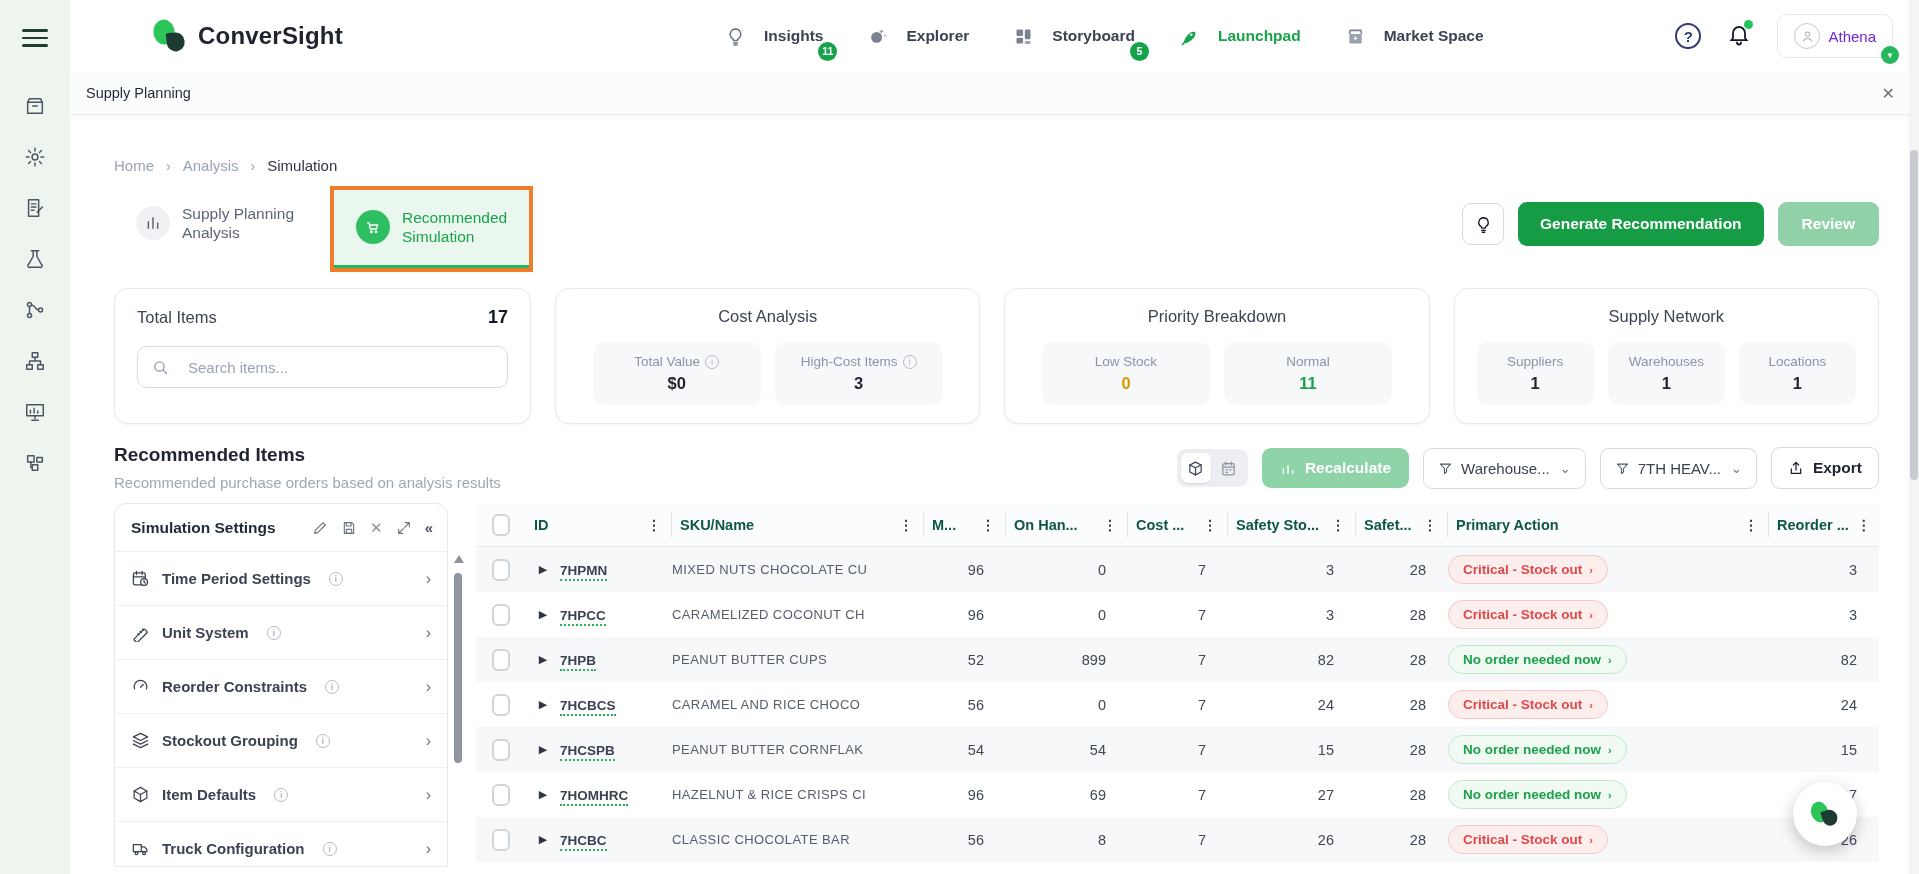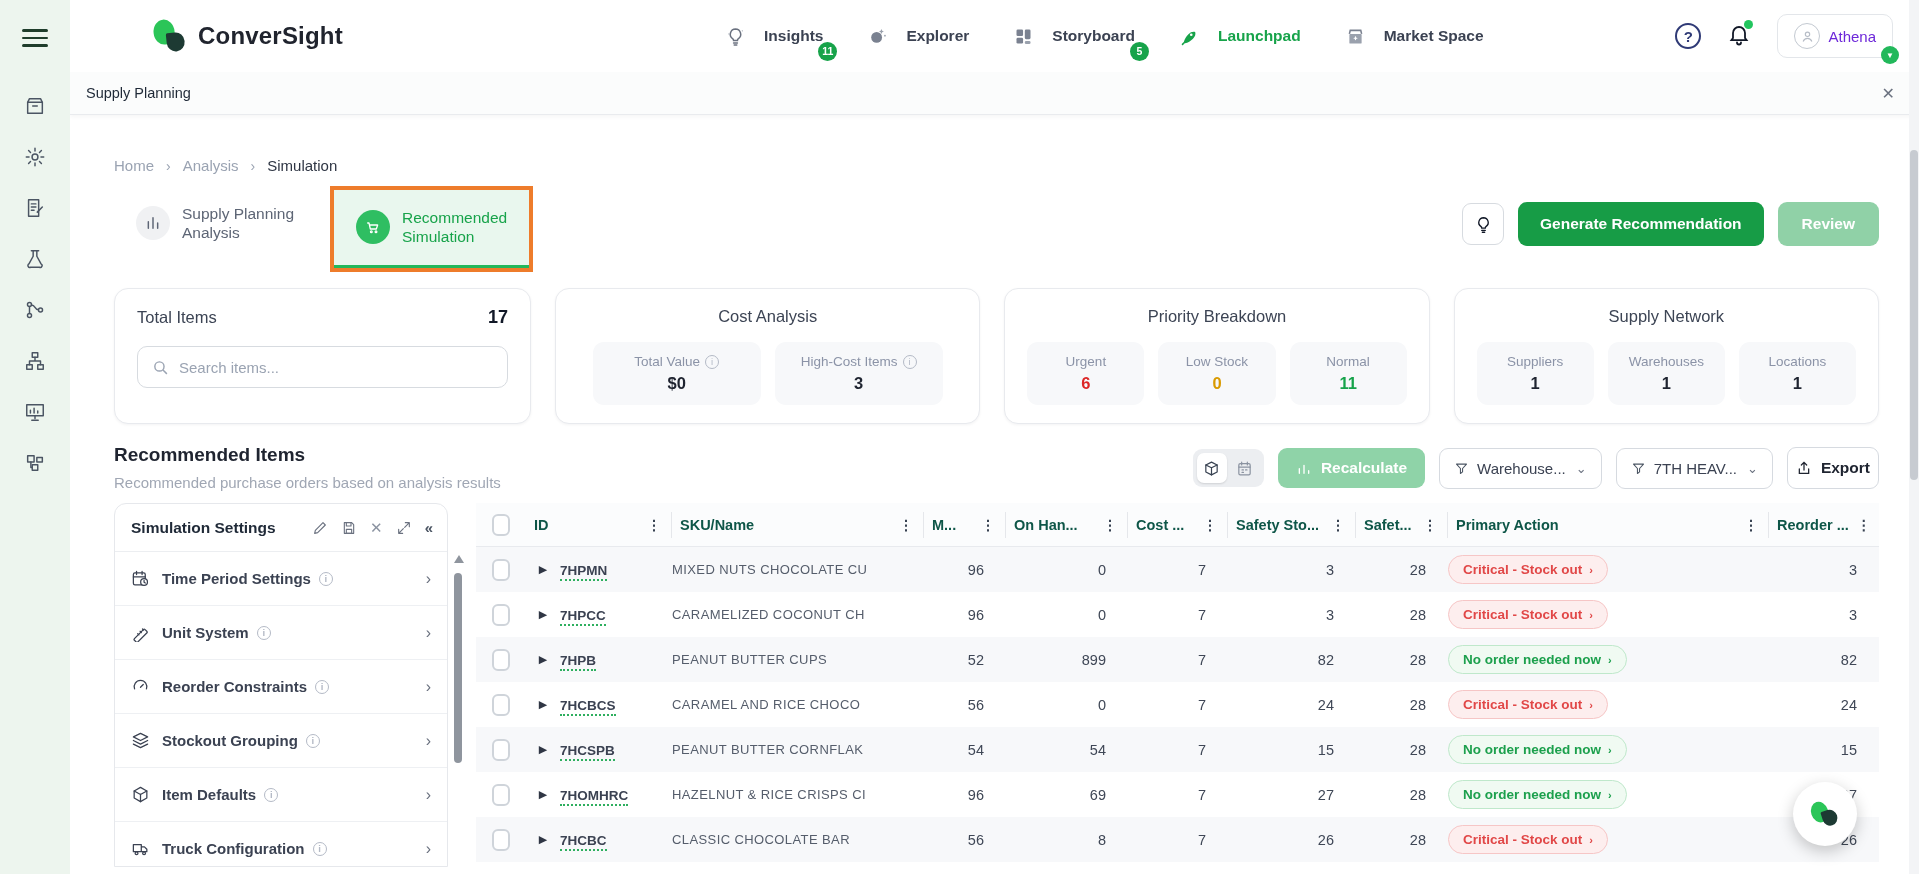--- a/index.html
+++ b/index.html
@@ -77,21 +77,21 @@
   .btn-review { background:#90d1a7; color:#fff; font-size:15.5px; font-weight:600; border:none; border-radius:9px;
                 padding:13px 24px; cursor:default; font-family:inherit; }
 
   
   .cards { margin-top:14px; display:flex; gap:24px; }
   .card { border:1px solid #e8eaee; border-radius:14px; background:#fff; box-shadow:0 1px 3px rgba(17,24,39,.05);
           height:136px; padding:18px 22px; }
   .card-items { width:417px; }
   .card-items .ti-head { display:flex; justify-content:space-between; align-items:center; font-size:16.5px; color:#3c4454; }
   .card-items .ti-count { font-size:18px; font-weight:700; color:#111827; }
-  .search-box { margin-top:18px; display:flex; align-items:center; gap:10px; border:1px solid #d7dbe0; border-radius:10px;
+  .search-box { margin-top:18px; display:flex; align-items:center; gap:19px; border:1px solid #d7dbe0; border-radius:10px;
                 height:42px; padding:0 14px; }
   .search-box svg { width:17px; height:17px; stroke:#9aa3b2; fill:none; stroke-width:2; }
   .search-box input { border:none; outline:none; flex:1; font-size:15px; font-family:inherit; color:#3f4756; background:transparent; }
   .search-box input::placeholder { color:#9aa3b2; }
   .card-stats { flex:1; display:flex; flex-direction:column; align-items:center; }
   .card-title { font-size:16.5px; color:#3c4454; text-align:center; }
   .stat-row { margin-top:16px; display:flex; gap:14px; width:100%; justify-content:center; }
   .stat-box { background:#f7f8fa; border-radius:11px; padding:12px 10px; text-align:center; flex:1; max-width:168px; }
   .stat-label { font-size:13.5px; color:#8b93a7; display:flex; align-items:center; justify-content:center; gap:5px; }
   .stat-value { margin-top:5px; font-size:16.5px; font-weight:700; color:#1f2430; }
@@ -110,36 +110,36 @@
   .seg-btn.active { background:#fff; box-shadow:0 1px 2px rgba(0,0,0,.12); }
   .seg-btn svg { width:17px; height:17px; stroke:#374151; fill:none; stroke-width:1.7; stroke-linecap:round; stroke-linejoin:round; }
   .seg-btn.dim svg { stroke:#8b93a1; }
   .btn-recalc { background:#8fd3a8; border:none; border-radius:9px; color:#fff; font-size:15.5px; font-weight:600;
                 display:flex; align-items:center; gap:9px; padding:11px 18px; cursor:pointer; font-family:inherit; }
   .btn-recalc svg { width:16px; height:16px; stroke:#fff; fill:none; stroke-width:2; stroke-linecap:round; }
   .drop-btn { background:#fff; border:1px solid #d6dae0; border-radius:9px; padding:11px 14px; font-size:15px; color:#3b4252;
               display:flex; align-items:center; gap:8px; cursor:pointer; font-family:inherit; }
   .drop-btn svg { width:15px; height:15px; stroke:#4b5563; fill:none; stroke-width:1.7; stroke-linejoin:round; }
   .drop-caret { color:#6b7280; font-size:13px; margin-left:2px; }
-  .btn-export { background:#fff; border:1px solid #d6dae0; border-radius:9px; padding:11px 8px; font-size:15.5px; font-weight:600;
+  .btn-export { background:#fff; border:1px solid #d6dae0; border-radius:9px; padding:11px 16px; font-size:15.5px; font-weight:600;
                 color:#1f2430; display:flex; align-items:center; gap:9px; cursor:pointer; font-family:inherit;justify-content:center; }
   .btn-export svg { width:16px; height:16px; stroke:#1f2430; fill:none; stroke-width:1.9; stroke-linecap:round; }
 
   
   .main-area { margin-top:12px; display:flex; align-items:stretch; height:364px; }
   .settings-panel { width:334px; border:1px solid #e6e8ec; border-radius:12px 12px 0 0; overflow:hidden; flex:none; background:#fff; }
   .sp-head { height:48px; display:flex; align-items:center; padding:0 16px; gap:13px; border-bottom:1px solid #eceef1; }
   .sp-title { font-size:15.5px; font-weight:700; color:#1f2937; flex:1; }
   .sp-ico { cursor:pointer; display:flex; }
   .sp-ico svg { width:16px; height:16px; stroke:#6b7280; fill:none; stroke-width:1.7; stroke-linecap:round; stroke-linejoin:round; }
   .sp-x { color:#8b93a1; font-size:15px; cursor:pointer; }
   .sp-coll { color:#4b5563; font-size:15px; font-weight:700; cursor:pointer; letter-spacing:-2px; }
   .sp-item { height:54px; display:flex; align-items:center; gap:12px; padding:0 16px; border-bottom:1px solid #eef0f3; cursor:pointer; }
   .sp-item svg { width:19px; height:19px; stroke:#3b4252; fill:none; stroke-width:1.6; stroke-linecap:round; stroke-linejoin:round; }
-  .sp-label { font-size:15px; font-weight:600; color:#3b4252; display:flex; align-items:center; gap:8px; flex:1; }
+  .sp-label { font-size:15px; font-weight:600; color:#3b4252; display:flex; align-items:center; gap:18px; flex:1; }
   .sp-chev { color:#6b7280; font-size:16px; }
   .mini-scroll { width:12px; flex:none; position:relative; margin-left:4px; }
   .mini-scroll .up { position:absolute; top:52px; left:2px; width:0; height:0; border-left:5px solid transparent;
                      border-right:5px solid transparent; border-bottom:8px solid #8f959e; }
   .mini-scroll .thumb { position:absolute; top:70px; left:2px; width:8px; height:190px; background:#8f959e; border-radius:5px; cursor:grab; }
 
   
   .grid { flex:1; margin-left:12px; min-width:0; display:flex; flex-direction:column; }
   .g-head { display:flex; align-items:center; height:44px; background:#fbfcfd; border-bottom:1px solid #e8eaee; }
   .hcell { display:flex; align-items:center; justify-content:space-between; padding:0 10px 0 8px; height:26px;
@@ -409,26 +409,20 @@
           <div class="stat-value">3</div>
         </div>
       </div>
     </div>
 
     <div class="card card-stats card-priority">
       <div class="card-title">Priority Breakdown</div>
       <div class="stat-row">
         <div class="stat-box">
           <div class="stat-label">
-              <span>Urgent</span>
-            </div>
-          <div class="stat-value v-red">6</div>
-        </div>
-        <div class="stat-box">
-          <div class="stat-label">
               <span>Low Stock</span>
             </div>
           <div class="stat-value v-amber">0</div>
         </div>
         <div class="stat-box">
           <div class="stat-label">
               <span>Normal</span>
             </div>
           <div class="stat-value v-green">11</div>
         </div>

